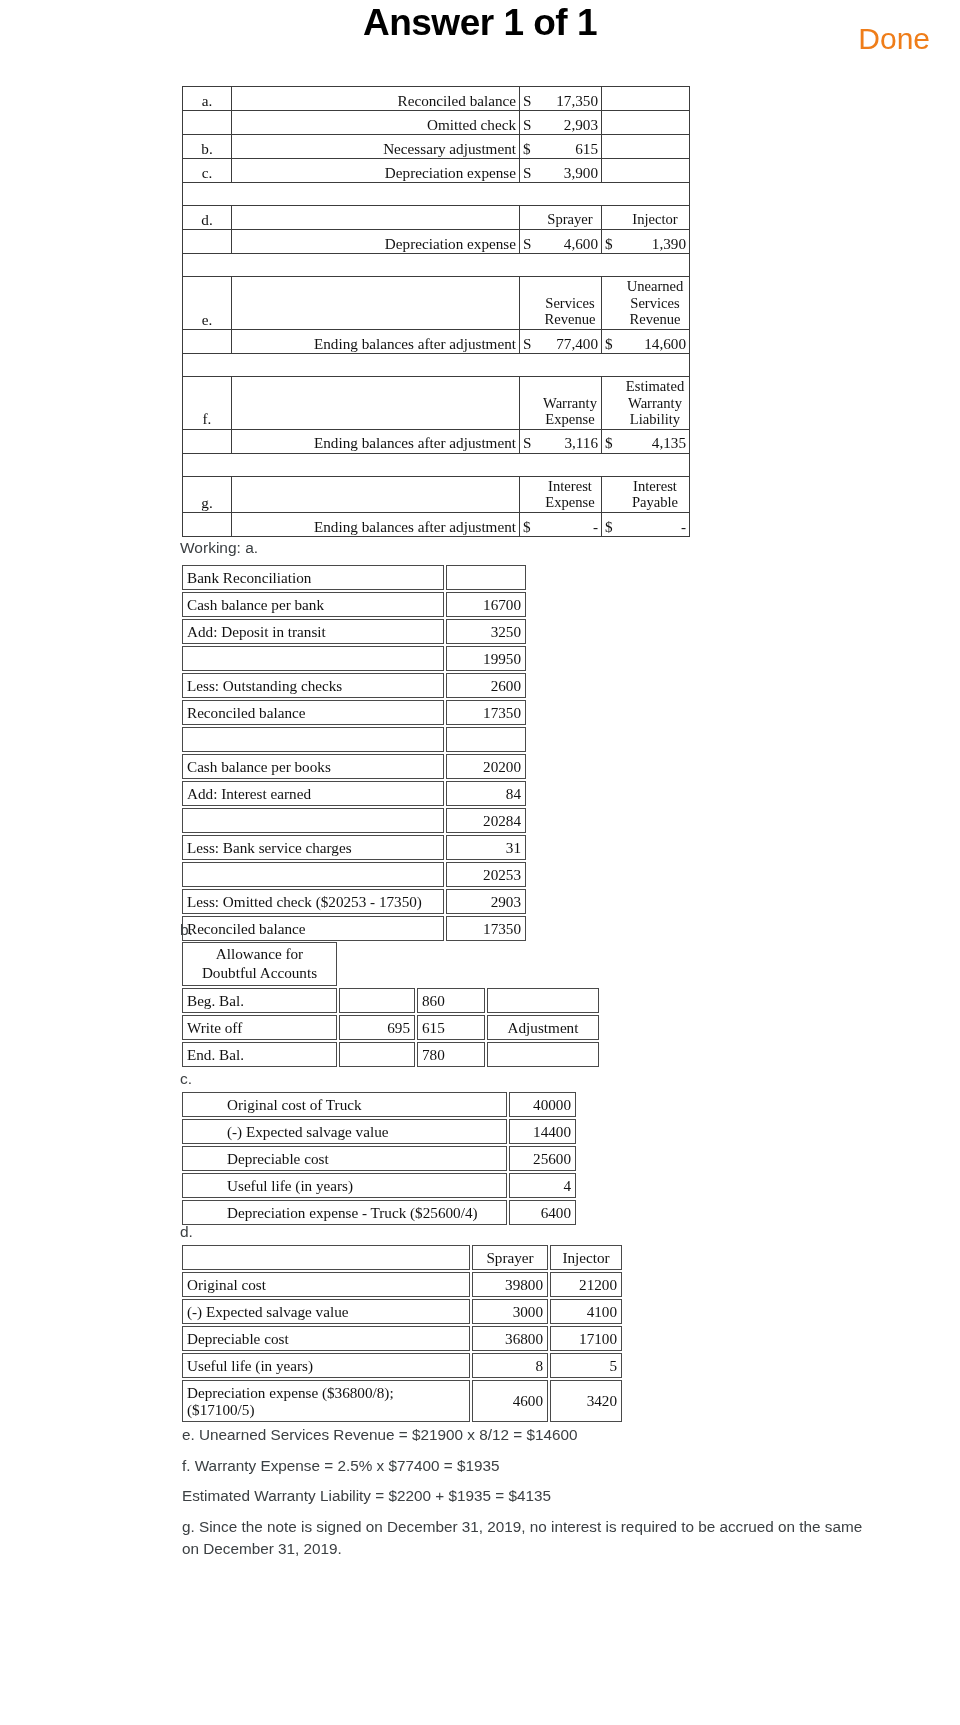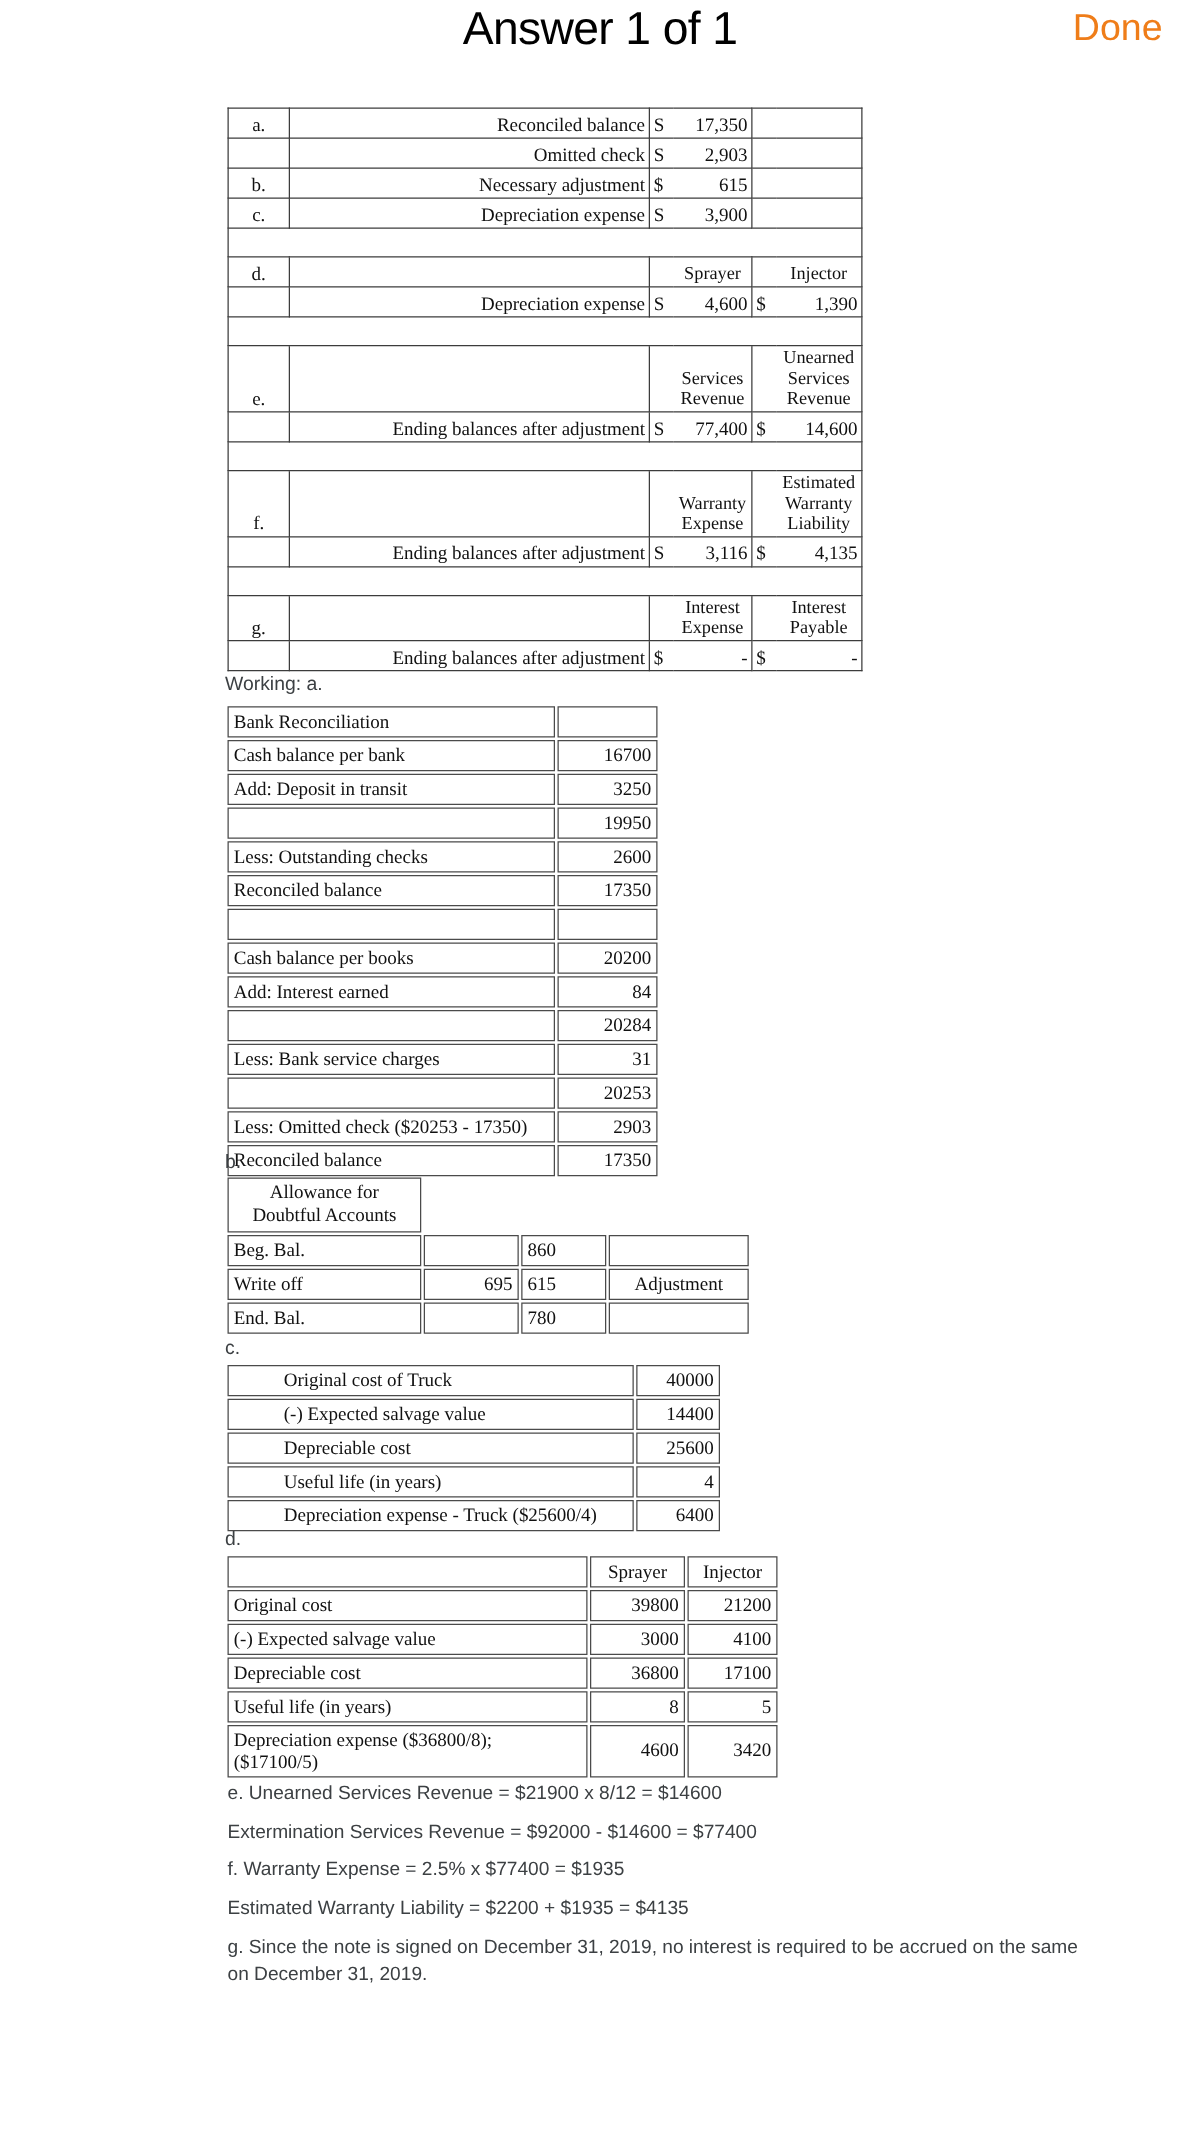--- a/index.html
+++ b/index.html
@@ -21,28 +21,28 @@
     position: relative;
     height: 62px;
   }
   .answer-title {
     position: absolute;
     left: 0;
     right: 0;
     top: 2px;
     text-align: center;
     font-size: 37px;
-    font-weight: normal;
+    font-weight: bold;
     letter-spacing: -0.5px;
     color: #000;
   }
   .done-button {
     position: absolute;
     right: 30px;
-    top: 6px;
+    top: 22px;
     font-size: 30px;
     color: #ef7d19;
     cursor: pointer;
     user-select: none;
   }
 
   .summary-wrap {
     position: absolute;
     left: 182px;
     top: 86px;
@@ -454,17 +454,16 @@
         <div>($17100/5)</div>
       </td>
       <td class="v1 mid">4600</td>
       <td class="v2 mid">3420</td>
     </tr>
   </tbody>
 </table>
 
 <div class="notes">
   <p>e. Unearned Services Revenue = $21900 x 8/12 = $14600</p>
-  <p>Extermination Services Revenue = $92000 - $14600 = $77400</p>
   <p>f. Warranty Expense = 2.5% x $77400 = $1935</p>
   <p>Estimated Warranty Liability = $2200 + $1935 = $4135</p>
   <p>g. Since the note is signed on December 31, 2019, no interest is required to be accrued on the same on December 31, 2019.</p>
 </div>
 
 </body></html>

